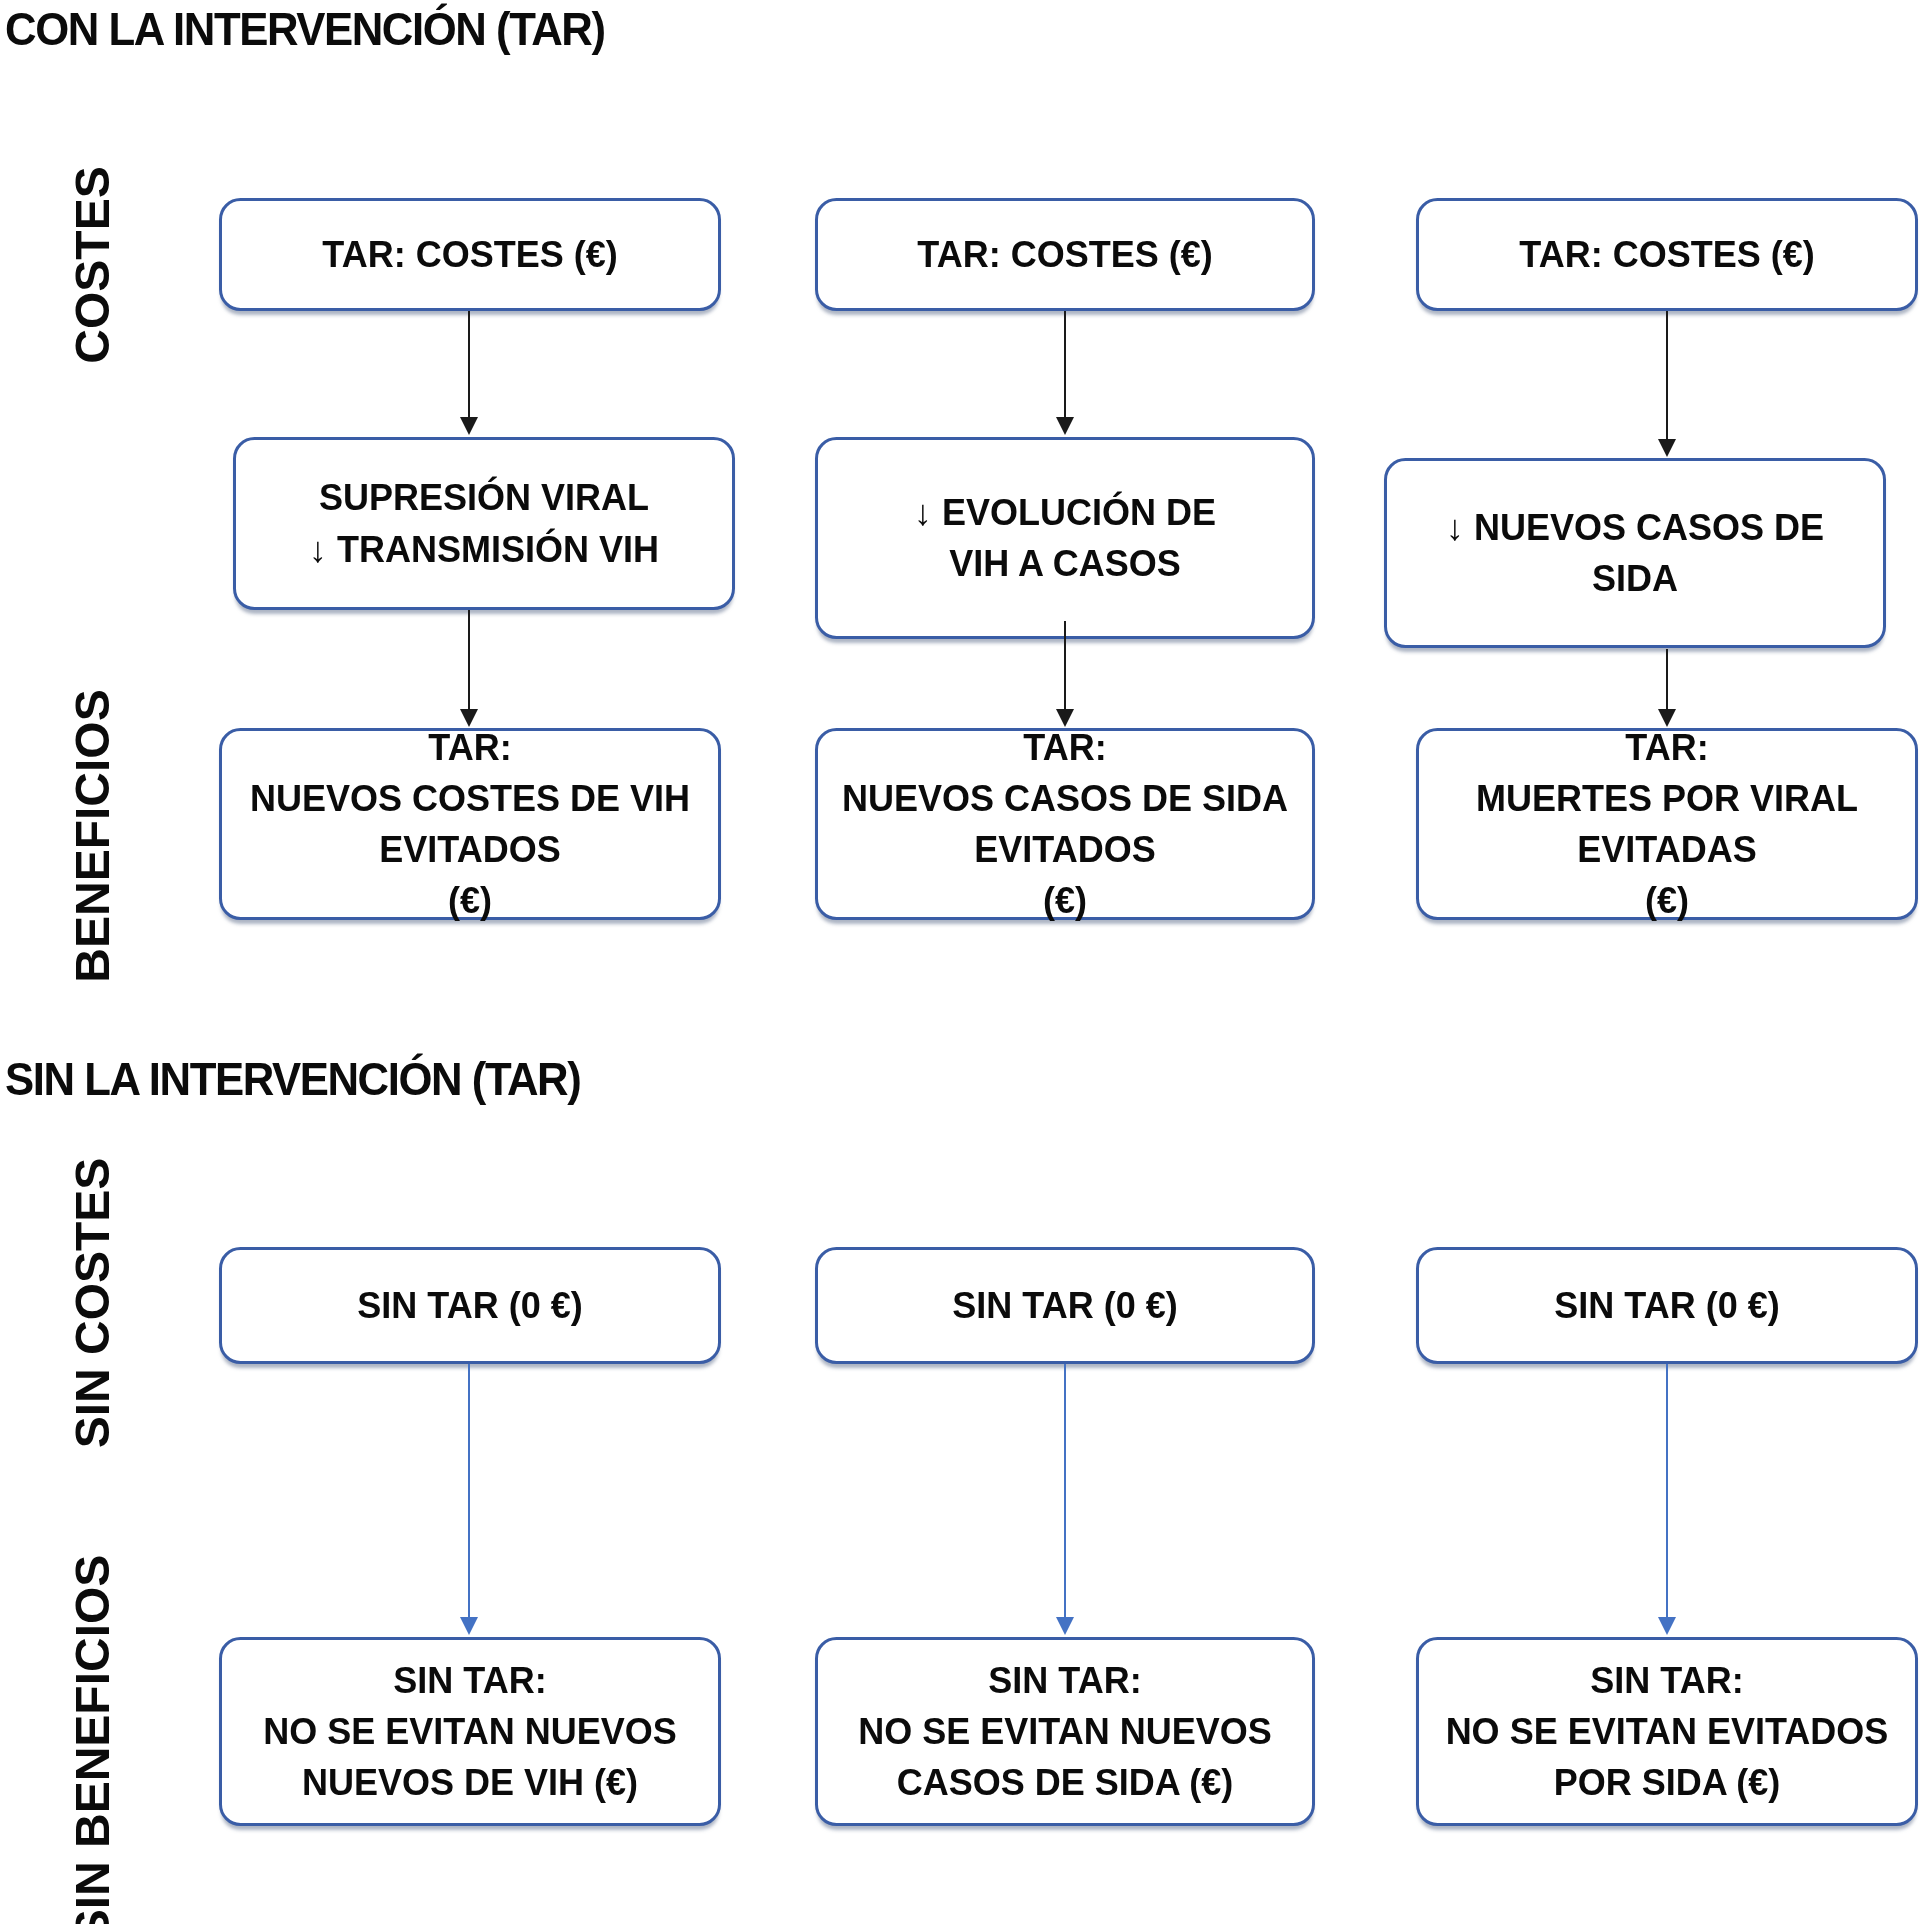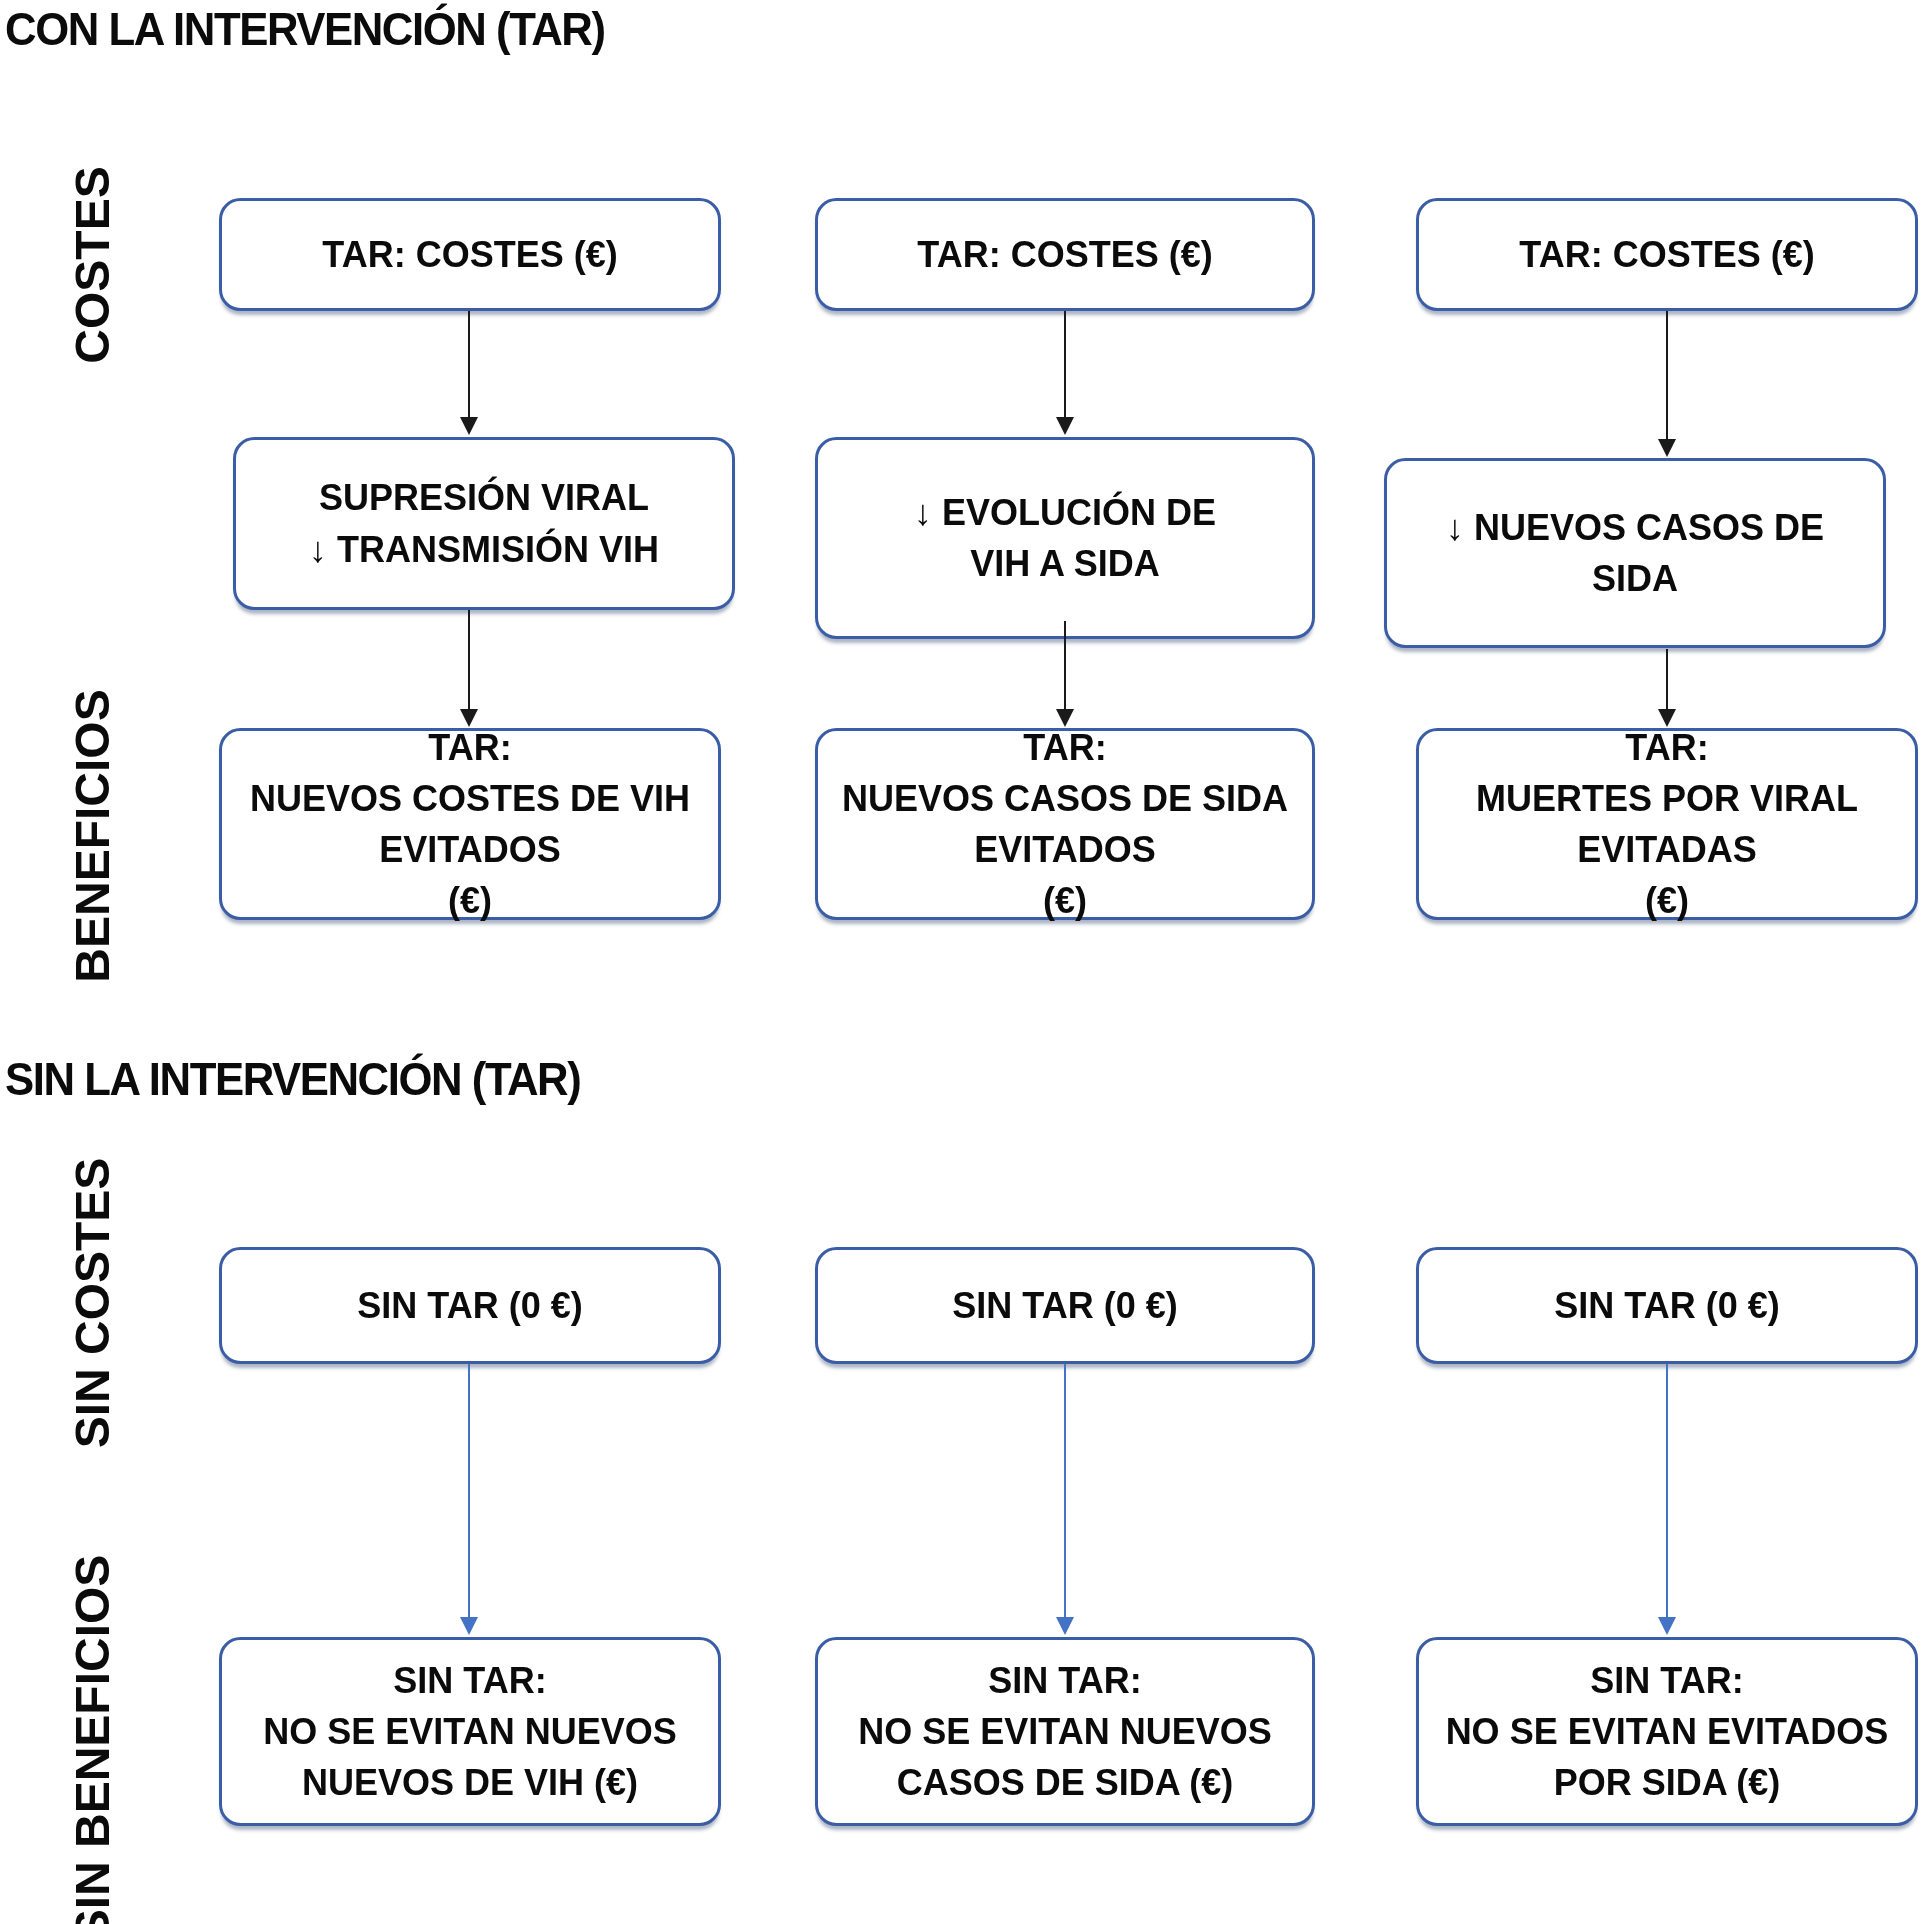--- a/index.html
+++ b/index.html
@@ -106,21 +106,21 @@
 
   <div class="box" style="left:233px;top:437px;width:502px;height:173px;">
     <div class="box-text">
       <div>SUPRESIÓN VIRAL</div>
       <div>↓ TRANSMISIÓN VIH</div>
     </div>
   </div>
   <div class="box" style="left:815px;top:437px;width:500px;height:202px;">
     <div class="box-text">
       <div>↓ EVOLUCIÓN DE</div>
-      <div>VIH A SIDA</div>
+      <div>VIH A CASOS</div>
     </div>
   </div>
   <div class="box" style="left:1384px;top:458px;width:502px;height:190px;">
     <div class="box-text">
         <div>↓ NUEVOS CASOS DE SIDA</div>
       </div>
   </div>
 
   <div class="box" style="left:219px;top:728px;width:502px;height:192px;">
     <div class="box-text">

